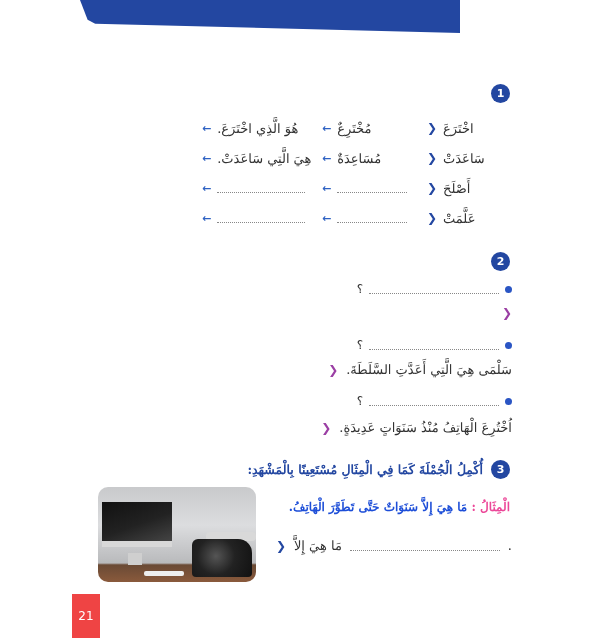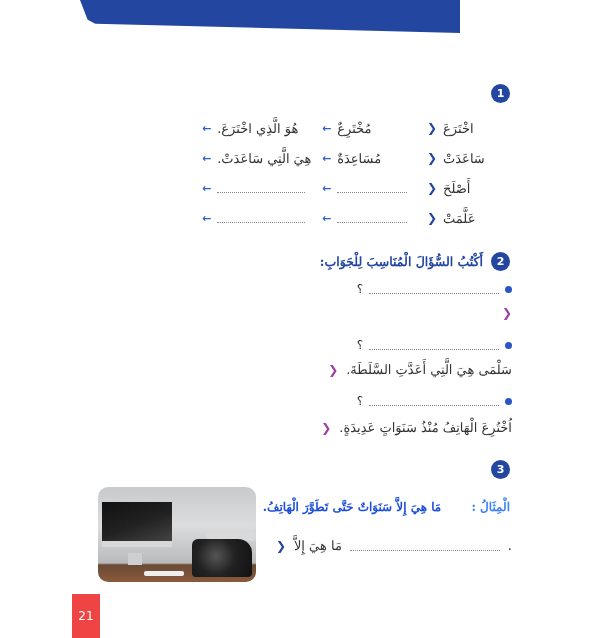--- a/index.html
+++ b/index.html
@@ -22,21 +22,21 @@
     .c2 { width:105px; }
     .c3 { width:120px; }
     .dots { display:inline-block; border-bottom:1.5px dotted #888; height:10px; }
 
     .q-line { position:absolute; right:88px; display:flex; flex-direction:row-reverse; align-items:center; gap:6px; }
     .blue-dot { width:7px; height:7px; border-radius:50%; background:#2a55c4; }
     .qmark { font-size:12px; color:#333; }
     .answer-line { position:absolute; right:88px; display:flex; flex-direction:row-reverse; align-items:center; gap:8px; font-size:13px; direction:rtl; }
 
     .example { position:absolute; right:90px; top:500px; font-size:12px; font-weight:bold; color:#c0392b; direction:rtl; }
-    .example .label { color:#3b82f6;margin-left:26px; }
+    .example .label { color:#ec4899; }
     .example .body { color:#1d4ed8; }
 
     .photo { position:absolute; left:98px; top:487px; width:158px; height:95px; border-radius:10px; overflow:hidden;
       background:linear-gradient(180deg,#c9cacc 0%,#dcdddf 40%,#b9babc 80%,#6a4a35 82%,#8a5a3c 100%); }
     .monitor { position:absolute; left:4px; top:15px; width:70px; height:45px; background:linear-gradient(160deg,#111 0%,#222 55%,#444 100%); border-bottom:6px solid #d8d8d8; }
     .stand { position:absolute; left:30px; top:66px; width:14px; height:12px; background:#cfcfcf; }
     .keyboard { position:absolute; left:46px; top:84px; width:40px; height:5px; background:#eee; border-radius:2px; }
     .typewriter { position:absolute; left:94px; top:52px; width:60px; height:38px; background:radial-gradient(circle at 40% 45%,#555 0%,#222 45%,#111 100%); border-radius:6px 14px 4px 4px; }
     .tw-roller { position:absolute; left:108px; top:45px; width:50px; height:9px; background:#d9d9d9; border-radius:4px; }
 
@@ -103,21 +103,20 @@
       <span class="dots" style="width:70px;"></span>
     </div>
   <div class="cell c3">
       <span class="arrow">←</span>
       <span class="dots" style="width:88px;"></span>
     </div>
 </div>
 
 <div class="heading" style="top:252px;">
   <span class="num-badge">2</span>
-  <span class="heading-text">أَكْتُبُ السُّؤَالَ الْمُنَاسِبَ لِلْجَوَابِ:</span>
 </div>
 
 <div class="q-line" style="top:282px;">
   <span class="blue-dot"></span>
   <span class="dots" style="width:130px;"></span>
   <span class="qmark">؟</span>
 </div>
 <div class="answer-line" style="top:306px;">
   <span class="chev purple">❮</span>
 </div>
@@ -137,20 +136,21 @@
   <span class="dots" style="width:130px;"></span>
   <span class="qmark">؟</span>
 </div>
 <div class="answer-line" style="top:420px;">
   <span class="chev purple">❮</span>
   <span>اُخْتُرِعَ الْهَاتِفُ مُنْذُ سَنَوَاتٍ عَدِيدَةٍ.</span>
 </div>
 
 <div class="heading" style="top:460px;">
   <span class="num-badge">3</span>
+  <span class="heading-text">أُكْمِلُ الْجُمْلَةَ كَمَا فِي الْمِثَالِ مُسْتَعِينًا بِالْمَشْهَدِ:</span>
 </div>
 
 <div class="example">
   <span class="label">الْمِثَالُ :</span>
   <span class="body">مَا هِيَ إِلاَّ سَنَوَاتٌ حَتَّى تَطَوَّرَ الْهَاتِفُ.</span>
 </div>
 
 <div class="answer-line" style="top:538px;">
   <span class="chev">❮</span>
   <span>مَا هِيَ إِلاَّ</span>

